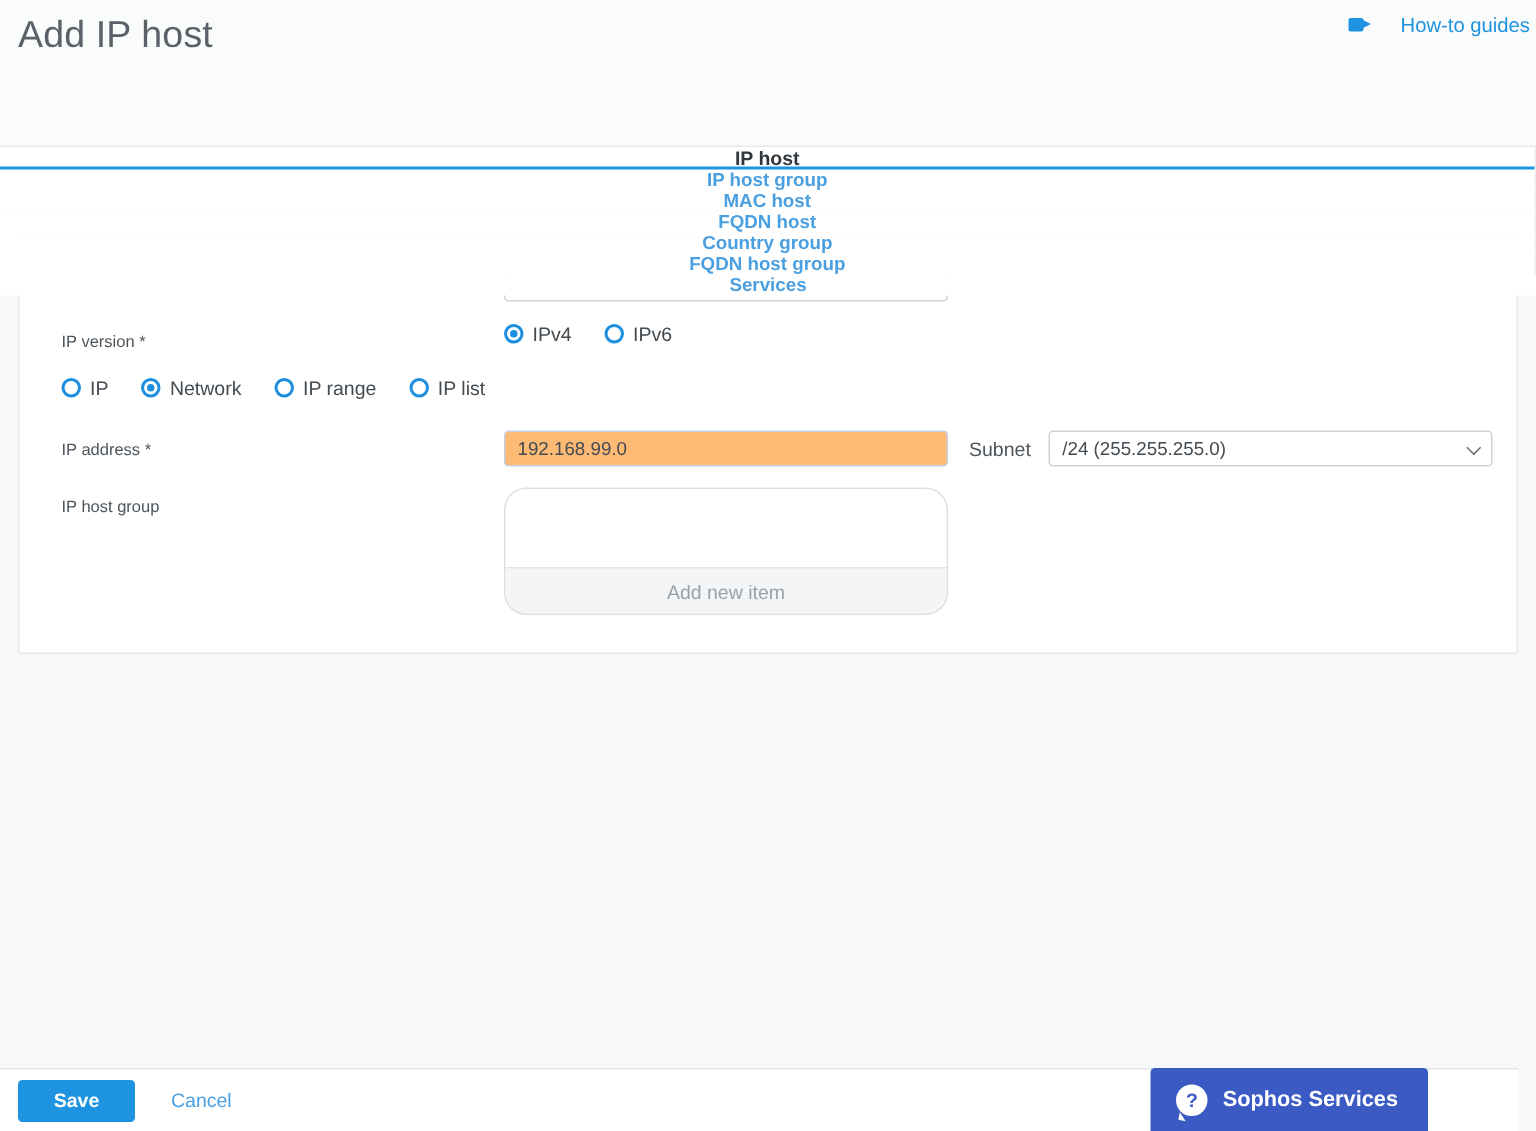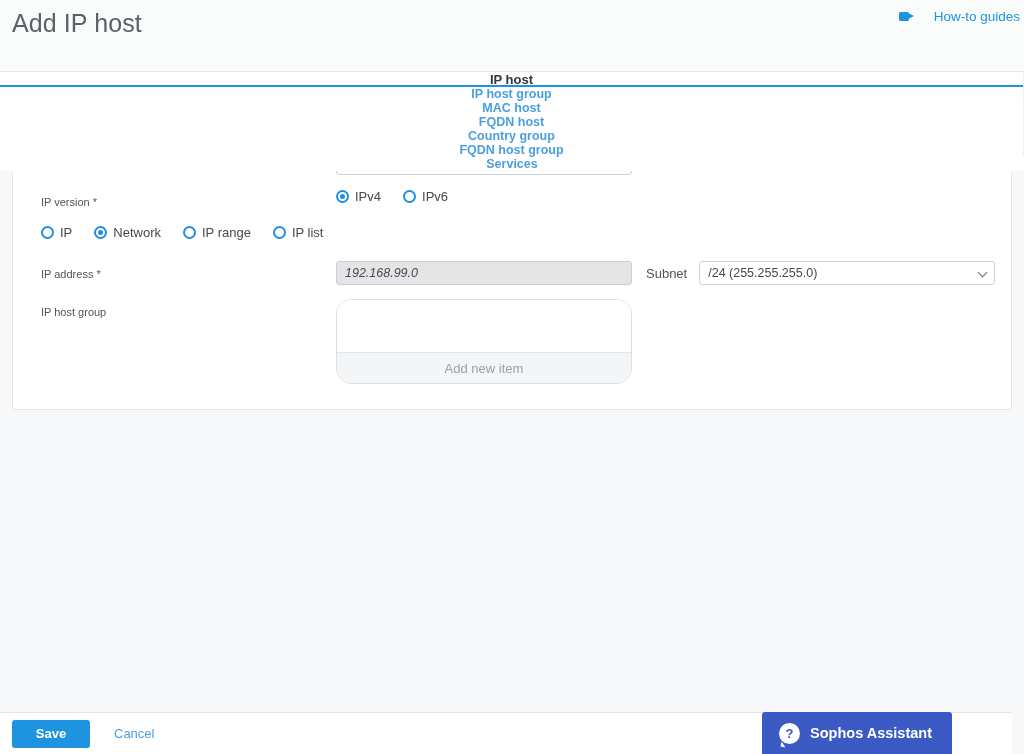--- a/index.html
+++ b/index.html
@@ -14,21 +14,21 @@
     font-family: "Liberation Sans", sans-serif;
     font-size: 13px;
     color: #3c4348;
     overflow: hidden;
     position: relative;
   }
 
   
   .page-header {
     position: relative;
-    height: 72px;
+    height: 98px;
     background: #fafbfb;
     border-bottom: 1px solid #e7e9ea;
   }
   .page-title {
     position: absolute;
     left: 12px;
     top: 6px;
     font-size: 25px;
     font-weight: 400;
     color: #5a6268;
@@ -143,23 +143,22 @@
     border: 1px solid #cdd2d6;
     border-radius: 3px;
     padding: 0 8px;
     font-family: "Liberation Sans", sans-serif;
     font-size: 12.5px;
     color: #444b51;
     background: #fff;
     outline: none;
   }
   input[type="text"].text-input.highlight {
-    background: #e5e5e5;
+    background: #fdba74;
     border-color: #c4cfe0;
-    font-style: italic;
   }
 
   .radio-group { display: flex; align-items: center; gap: 0; }
   .radio-opt {
     display: flex;
     align-items: center;
     gap: 6px;
     margin-right: 22px;
     cursor: pointer;
     font-size: 13px;
@@ -441,15 +440,15 @@
   </div>
 </div>
 
 <div class="footer-bar">
   <button class="btn-save">Save</button>
   <button class="btn-cancel">Cancel</button>
   <button class="assistant-btn">
     <span class="bubble-icon">
       <span>?</span>
     </span>
-    <span>Sophos Assistant</span>
+    <span>Sophos Services</span>
   </button>
 </div>
 
 </body></html>

